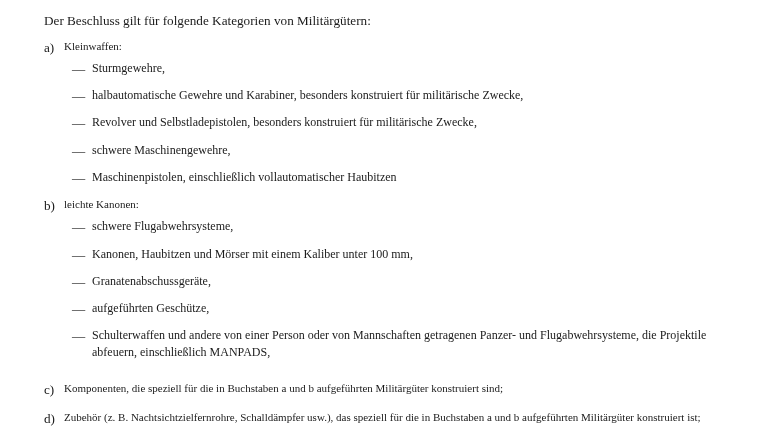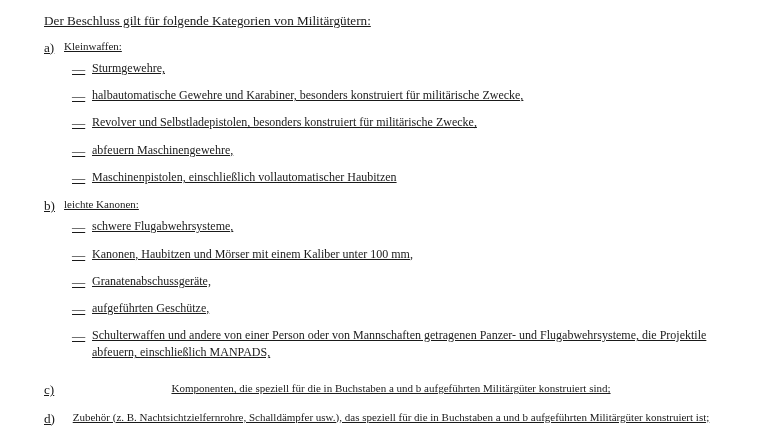--- a/index.html
+++ b/index.html
@@ -13,21 +13,20 @@
     overflow: hidden;
     font-family: "Liberation Serif", serif;
     color: #1a1a1a;
   }
   .page {
     position: relative;
     width: 764px;
     height: 429px;
     box-sizing: border-box;
     padding: 12px 26px 0 44px;
-    text-decoration: underline;
   }
   .intro {
     font-size: 13.2px;
     line-height: 1.35;
     margin: 0 0 9px 0;
   }
   .item {
     display: flex;
     align-items: flex-start;
     margin-bottom: 2px;
@@ -64,21 +63,21 @@
   }
   .sub-text {
     flex: 1 1 auto;
     font-size: 12px;
     line-height: 1.42;
     padding-right: 30px;
   }
   .block-gap { height: 6px; }
   .item.tight { margin-bottom: 3px; }
   .item.spaced { margin-top: 10px; }
-  .item-text.wrap { padding-right: 20px; text-align: center; }
+  .item-text.wrap { padding-right: 20px; }
 </style>
 </head>
 <body>
 
 <div class="page">
 
   <p class="intro">Der Beschluss gilt für folgende Kategorien von Militärgütern:</p>
 
   <div class="item tight">
     <span class="item-marker">a)</span>
@@ -92,21 +91,21 @@
     <div class="subitem">
       <span class="dash">—</span>
       <span class="sub-text">halbautomatische Gewehre und Karabiner, besonders konstruiert für militärische Zwecke,</span>
     </div>
     <div class="subitem">
       <span class="dash">—</span>
       <span class="sub-text">Revolver und Selbstladepistolen, besonders konstruiert für militärische Zwecke,</span>
     </div>
     <div class="subitem">
       <span class="dash">—</span>
-      <span class="sub-text">abfeuern Maschinengewehre,</span>
+      <span class="sub-text">schwere Maschinengewehre,</span>
     </div>
     <div class="subitem">
       <span class="dash">—</span>
       <span class="sub-text">Maschinenpistolen, einschließlich vollautomatischer Haubitzen</span>
     </div>
   </div>
 
   <div class="block-gap"></div>
 
   <div class="item tight">

